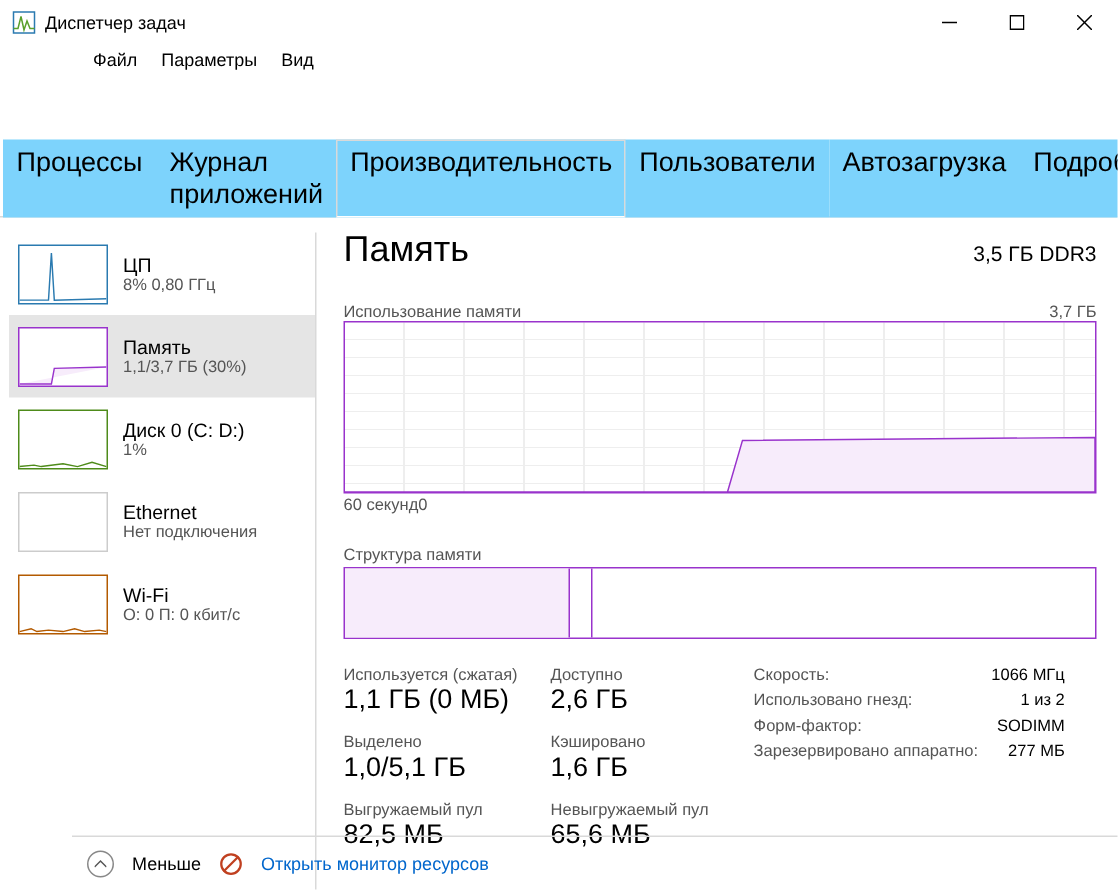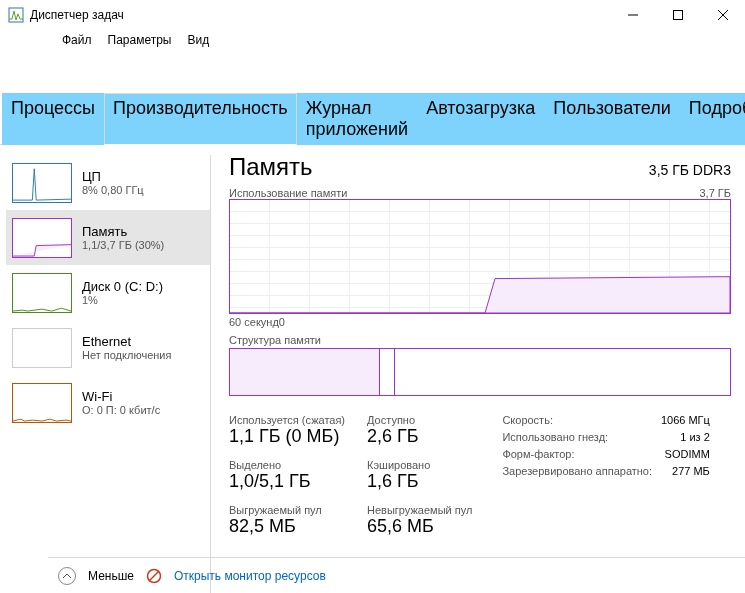--- a/index.html
+++ b/index.html
@@ -30,21 +30,21 @@
 .side-title { font-size: 13px; }
 .side-sub { font-size: 11px; color: #555; }
 
 .divider { width: 1px; background: #d9d9d9; margin: 10px 0; }
 
 .main { flex: 1; padding: 8px 14px 0 18px; }
 .main-header { display: flex; justify-content: space-between; align-items: baseline; }
 .main-title { font-size: 24px; font-weight: 400; }
 .main-sub { font-size: 14px; }
 
-.chart-label-row { display: flex; justify-content: space-between; font-size: 11px; color: #555; margin-top: 6px; }
+.chart-label-row { display: flex; justify-content: space-between; font-size: 11px; color: #555; margin-top: 21px; }
 .chart-box { border: 1px solid #9933cc; height: 115px; position: relative; background: repeating-linear-gradient(to right, transparent, transparent 39px, #eee 39px, #eee 40px), repeating-linear-gradient(to bottom, transparent, transparent 11px, #eee 11px, #eee 12px); }
 .chart-box svg { width: 100%; height: 100%; display: block; }
 .axis-row { display: flex; justify-content: flex-start; font-size: 11px; color: #555; margin-top: 2px; }
 
 .compbox { border: 1px solid #9933cc; height: 48px; margin-top: 2px; display: flex; }
 .comp-seg { border-right: 1px solid #9933cc; height: 100%; }
 .comp-seg.used { background: #f7ecfb; width: 30%; }
 .comp-seg.mod { width: 3%; }
 .comp-seg.free { flex: 1; border-right: none; }
 
@@ -91,24 +91,24 @@
 </div>
 
 <div class="menubar">
   <span>Файл</span>
   <span>Параметры</span>
   <span>Вид</span>
 </div>
 
 <div class="tabs">
   <div class="tab">Процессы</div>
+  <div class="tab">Журнал приложений</div>
   <div class="tab active">Производительность</div>
-  <div class="tab">Журнал приложений</div>
+  <div class="tab">Пользователи</div>
   <div class="tab">Автозагрузка</div>
-  <div class="tab">Пользователи</div>
   <div class="tab">Подробности</div>
   <div class="tab">Службы</div>
 </div>
 
 <div class="content">
   <div class="sidebar">
     <div class="side-item">
       <div class="thumb" style="border-color:#2a7ab0">
           <svg viewBox="0 0 60 40" preserveAspectRatio="none">
             <polyline points="0,38 20,38 22,5 24,38 60,37" fill="none" stroke="#2a7ab0"></polyline>

